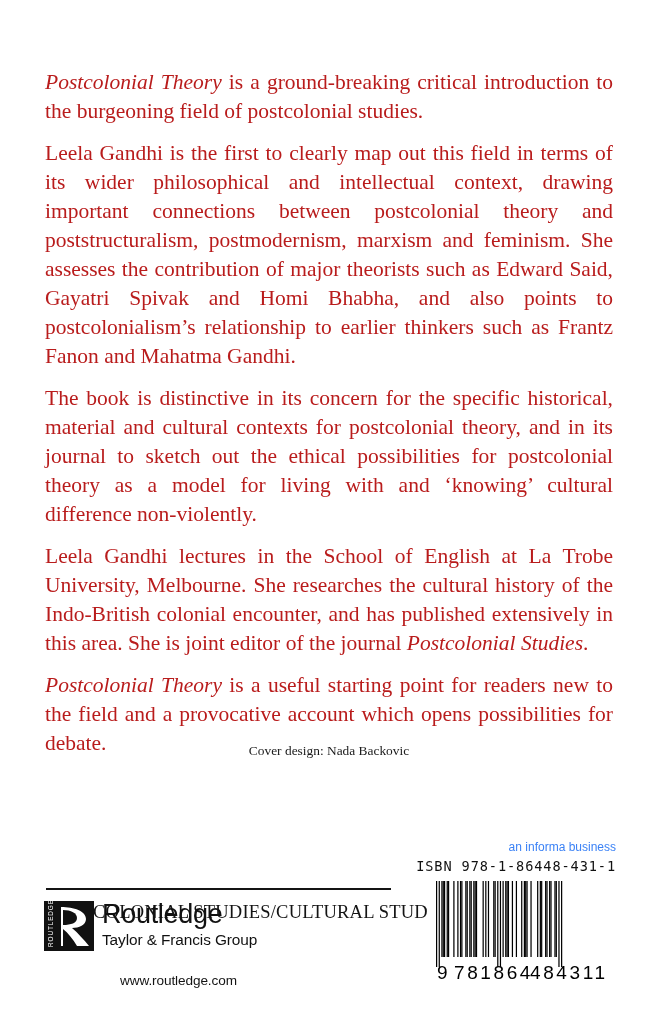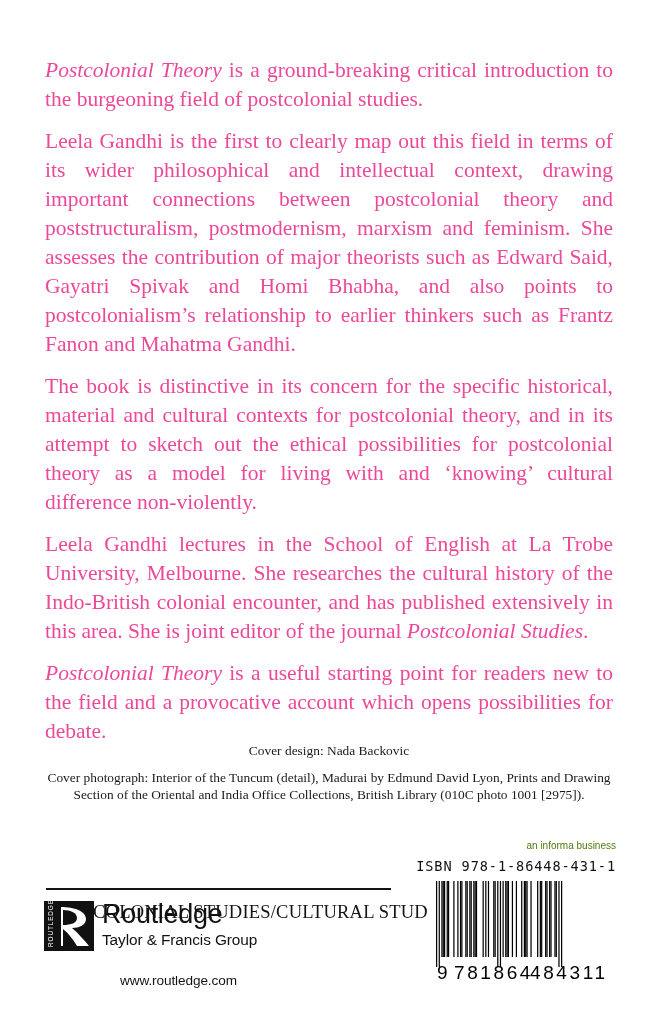--- a/index.html
+++ b/index.html
@@ -22,23 +22,23 @@
     position: absolute;
     left: 45px;
     top: 56px;
     width: 568px;
   }
   .para {
     font-size: 21.5px;
     line-height: 29px;
     text-align: justify;
     text-justify: inter-word;
-    margin: 0 0 13px 0;
+    margin: 12px 0 13px 0;
     hyphens: manual;
-    color: #ec4899;
+    color: #b91c1c;
   }
   .para:last-child { margin-bottom: 0; }
   .para i, .para .ital {
     font-style: italic;
   }
 
   
   .credits {
     position: absolute;
     left: 45px;
@@ -72,22 +72,22 @@
     height: 1.6px;
     background: #141414;
   }
 
   
   .informa {
     position: absolute;
     right: 44px;
     top: 840px;
     font-family: "Liberation Sans", "DejaVu Sans", sans-serif;
-    font-size: 10px;
-    color: #4d7c0f;
+    font-size: 12px;
+    color: #3b82f6;
     text-align: left;
     white-space: nowrap;
   }
 
   
   .isbn {
     position: absolute;
     right: 44px;
     top: 858px;
     font-family: "DejaVu Sans Mono", "Liberation Mono", monospace;
@@ -153,31 +153,30 @@
 </style>
 </head>
 <body>
 
 <div class="blurb">
 
   <p class="para"><i class="ital">Postcolonial Theory</i><span> is a ground-breaking critical introduction to the burgeoning field of postcolonial studies.</span></p>
 
   <p class="para">Leela Gandhi is the first to clearly map out this field in terms of its wider philosophical and intellectual context, drawing important connections between postcolonial theory and poststructuralism, postmodernism, marxism and feminism. She assesses the contribution of major theorists such as Edward Said, Gayatri Spivak and Homi Bhabha, and also points to postcolonialism’s relationship to earlier thinkers such as Frantz Fanon and Mahatma Gandhi.</p>
 
-  <p class="para">The book is distinctive in its concern for the specific historical, material and cultural contexts for postcolonial theory, and in its attempt to sketch out the ethical possibilities for postcolonial theory as a model for living with and ‘knowing’ cultural difference non-violently.</p>
+  <p class="para">The book is distinctive in its concern for the specific historical, material and cultural contexts for postcolonial theory, and in its journal to sketch out the ethical possibilities for postcolonial theory as a model for living with and ‘knowing’ cultural difference non-violently.</p>
 
   <p class="para"><span>Leela Gandhi lectures in the School of English at La Trobe University, Melbourne. She researches the cultural history of the Indo-British colonial encounter, and has published extensively in this area. She is joint editor of the journal </span><i class="ital">Postcolonial Studies</i><span>.</span></p>
 
   <p class="para"><i class="ital">Postcolonial Theory</i><span> is a useful starting point for readers new to the field and a provocative account which opens possibilities for debate.</span></p>
 
 </div>
 
 <div class="credits">
   <p class="credit-line">Cover design: Nada Backovic</p>
-  <p class="credit-line">Cover photograph: Interior of the Tuncum (detail), Madurai by Edmund David Lyon, Prints and Drawing Section of the Oriental and India Office Collections, British Library (010C photo 1001 [2975]).</p>
 </div>
 
 <div class="subject">POSTCOLONIAL STUDIES/CULTURAL STUDIES</div>
 <div class="subject-rule"></div>
 
 <div class="informa">an informa business</div>
 <div class="isbn">ISBN 978-1-86448-431-1</div>
 
 <div class="barcode-wrap">
   <svg class="barcode-svg" width="186" height="104" viewBox="0 0 186 104" xmlns="http://www.w3.org/2000/svg">

